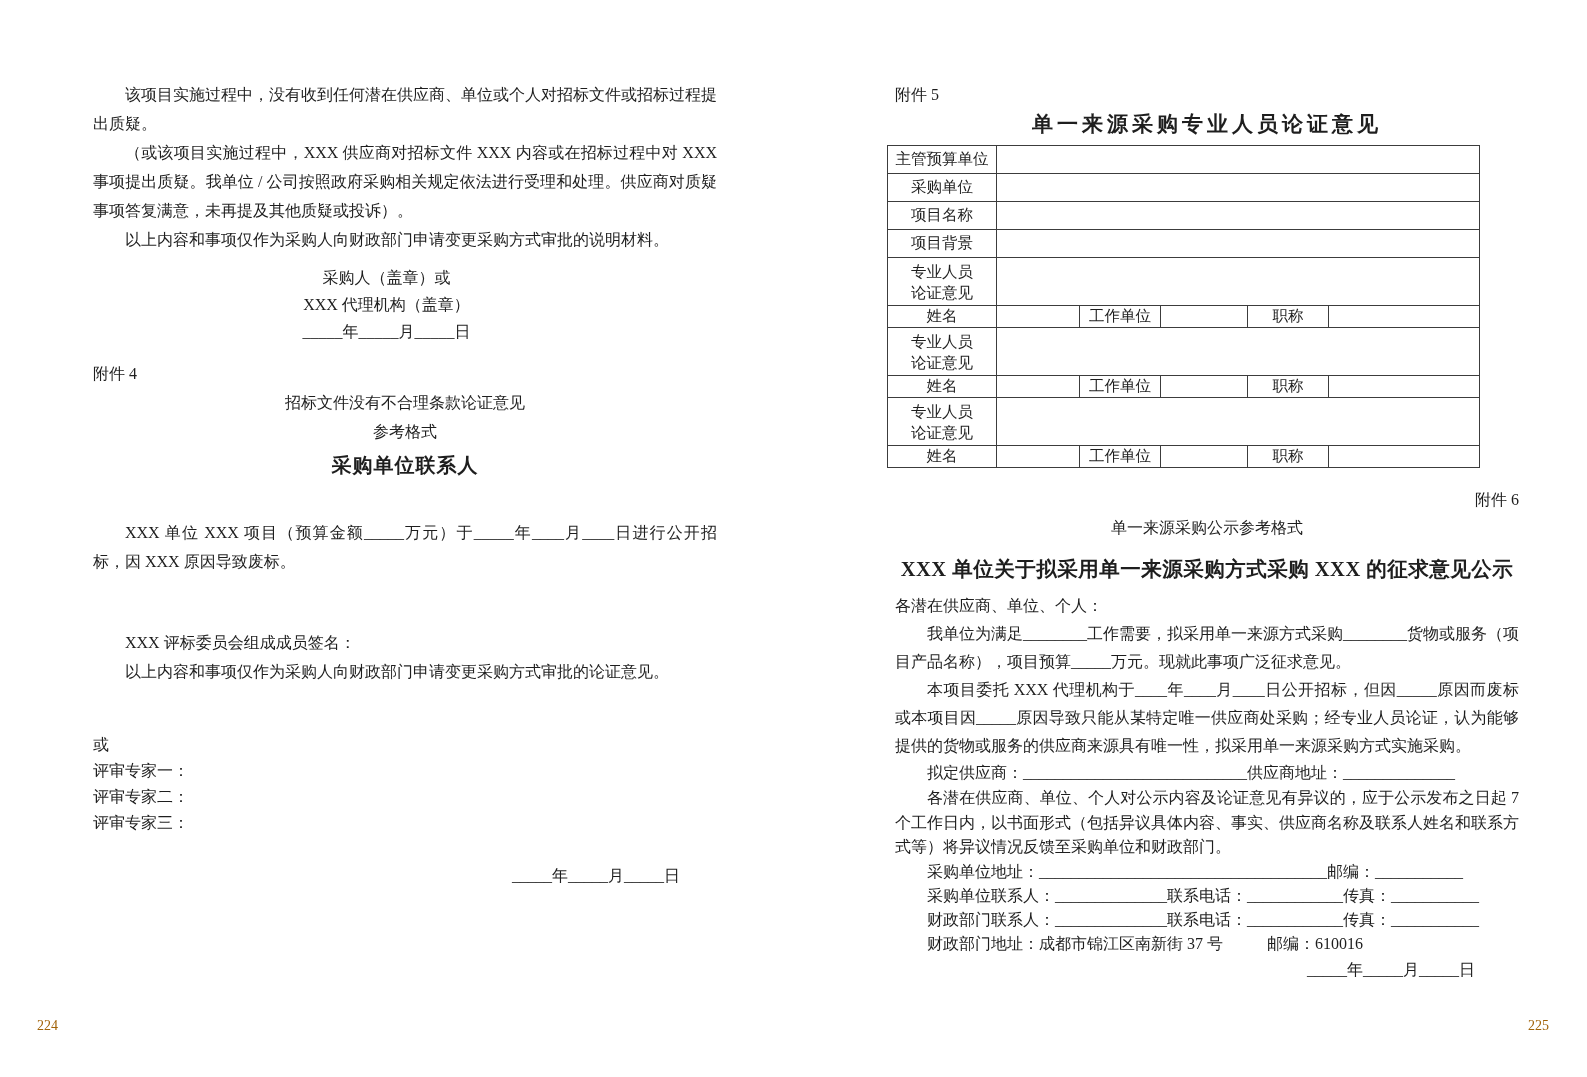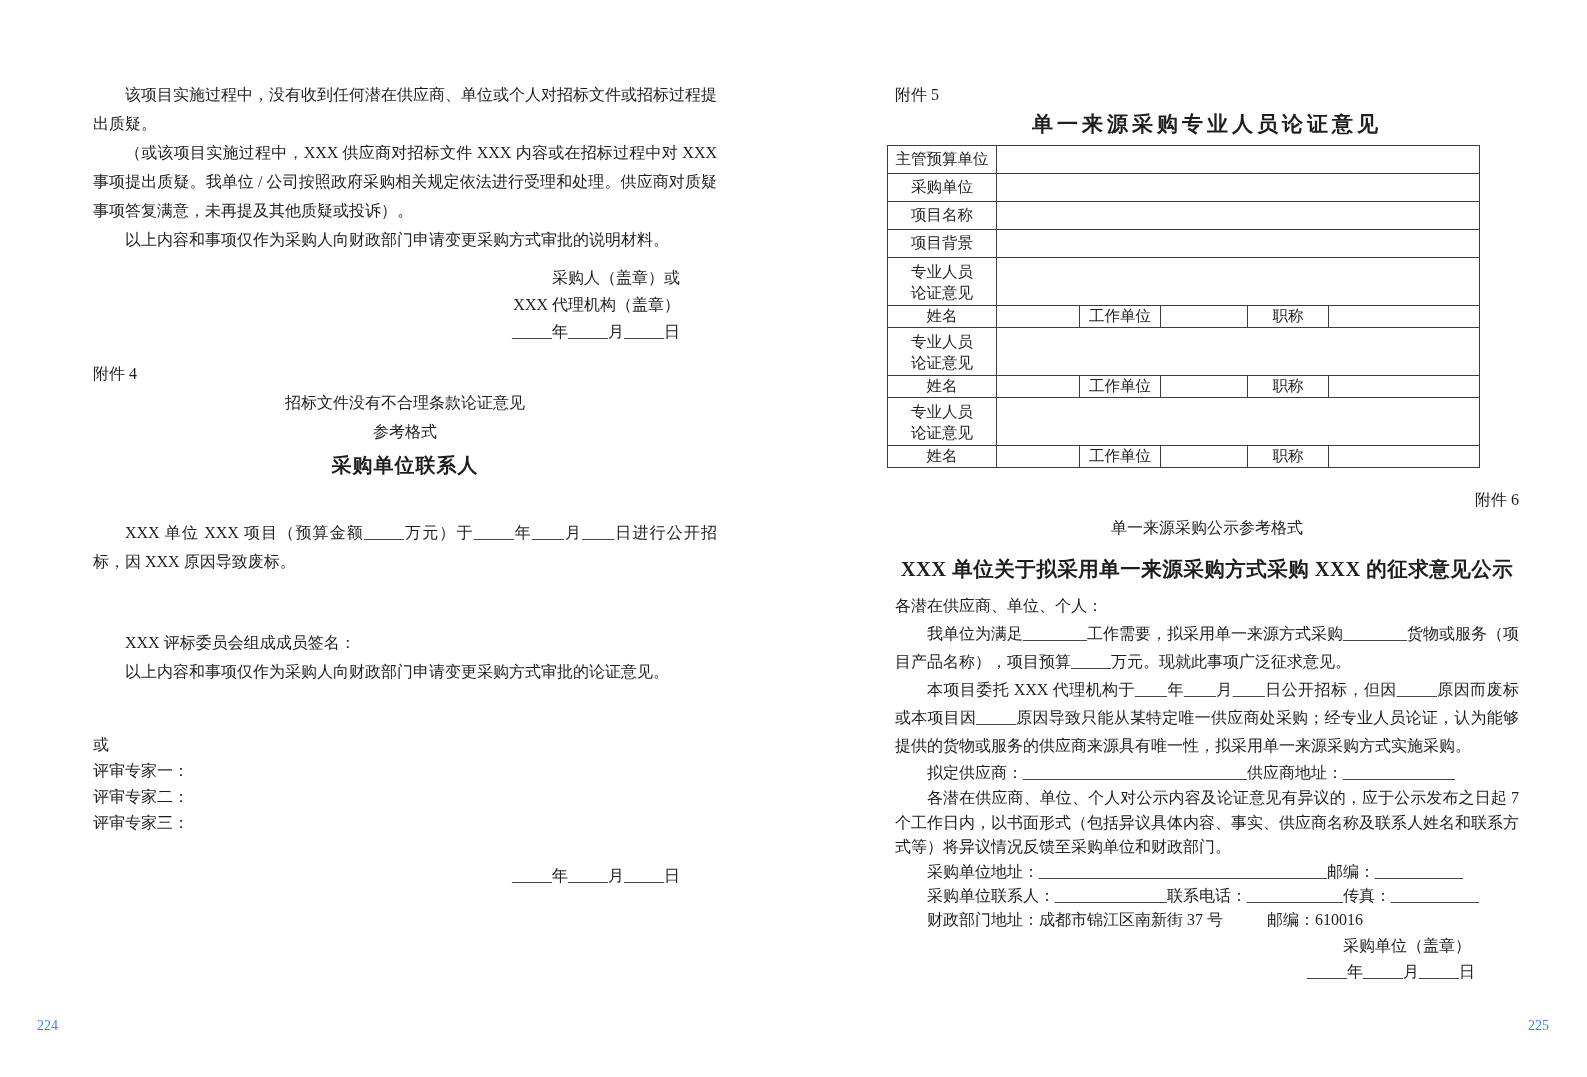--- a/index.html
+++ b/index.html
@@ -24,21 +24,21 @@
   }
   .rbody {
     font-size: 16px;
     line-height: 28px;
     text-align: justify;
   }
   .ind { text-indent: 32px; }
 
   .sign-block {
     margin-top: 10px;
-    text-align: right;
+    text-align: center;
     padding-right: 37px;
     font-size: 16px;
     line-height: 27px;
   }
   .att-label { font-size: 16px; line-height: 29px; margin-top: 14px; }
   .center { text-align: center; }
   .subtitle { font-size: 16px; line-height: 29px; }
   .big-title {
     font-size: 20px;
     font-weight: bold;
@@ -113,21 +113,21 @@
   }
   .r-date {
     text-align: right;
     padding-right: 44px;
     font-size: 16px;
     line-height: 27px;
   }
   .pageno {
     position: absolute;
     font-size: 14px;
-    color: #3b82f6;
+    color: #a16207;
   }
   .pageno-left  { left: 37px;  top: 1018px; }
   .pageno-right { left: 1528px; top: 1018px; }
 </style>
 </head>
 <body>
 
 <div class="canvas">
 
   <div class="page page-left">
@@ -245,24 +245,24 @@
     <h2 class="att6-title">XXX 单位关于拟采用单一来源采购方式采购 XXX 的征求意见公示</h2>
 
     <p class="rbody salutation">各潜在供应商、单位、个人：</p>
     <p class="rbody ind">我单位为满足________工作需要，拟采用单一来源方式采购________货物或服务（项目产品名称），项目预算_____万元。现就此事项广泛征求意见。</p>
     <p class="rbody ind">本项目委托 XXX 代理机构于____年____月____日公开招标，但因_____原因而废标或本项目因_____原因导致只能从某特定唯一供应商处采购；经专业人员论证，认为能够提供的货物或服务的供应商来源具有唯一性，拟采用单一来源采购方式实施采购。</p>
     <p class="supplier-line">拟定供应商：____________________________供应商地址：______________</p>
     <p class="tight ind">各潜在供应商、单位、个人对公示内容及论证意见有异议的，应于公示发布之日起 7 个工作日内，以书面形式（包括异议具体内容、事实、供应商名称及联系人姓名和联系方式等）将异议情况反馈至采购单位和财政部门。</p>
 
     <p class="formline">采购单位地址：____________________________________邮编：___________</p>
     <p class="formline">采购单位联系人：______________联系电话：____________传真：___________</p>
+    <p class="formline">财政部门联系人：______________联系电话：____________传真：___________</p>
     <p class="formline fin-addr">
       <span>财政部门地址：成都市锦江区南新街 37 号</span>
       <span class="fin-postcode">邮编：610016</span>
     </p>
 
-    <p class="stamp-line">采购单位（盖章）</p>
     <p class="r-date">_____年_____月_____日</p>
   </div>
 
   <div class="pageno pageno-left">224</div>
   <div class="pageno pageno-right">225</div>
 </div>
 
 </body></html>

